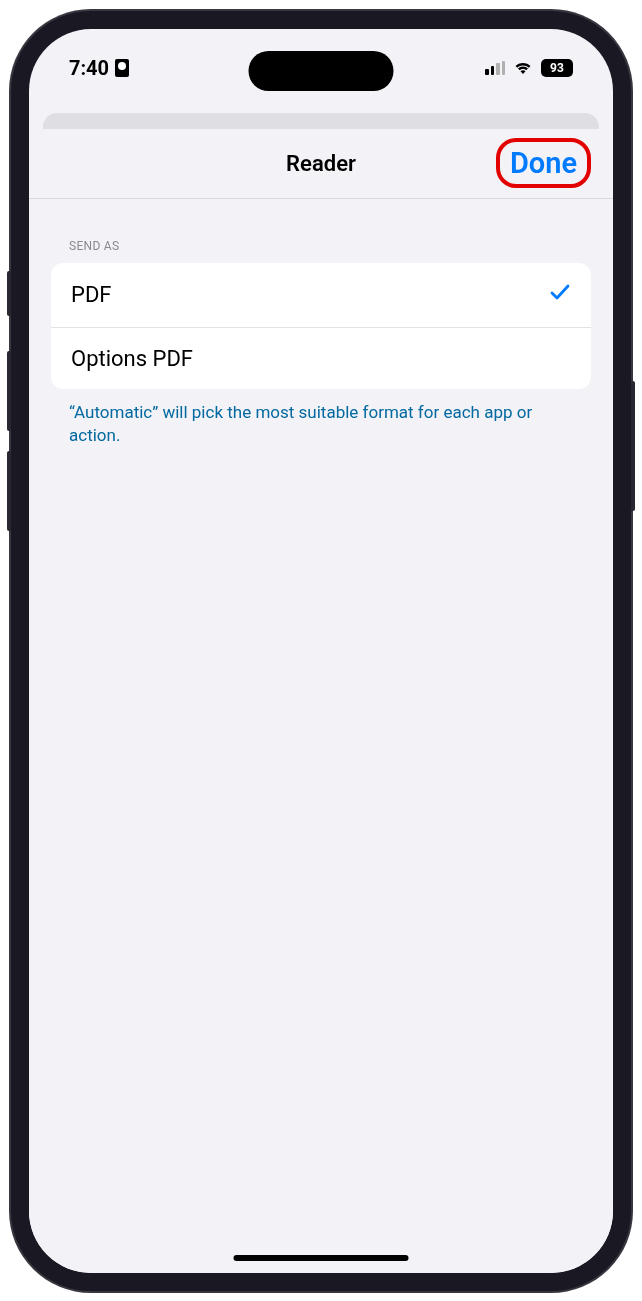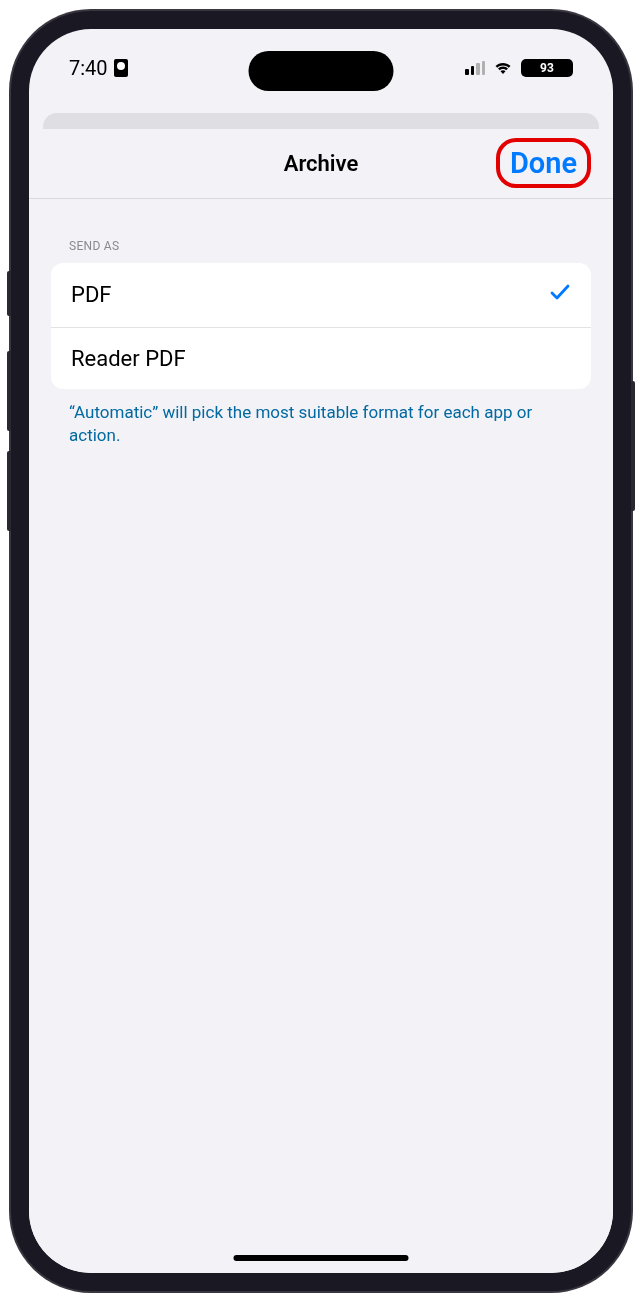--- a/index.html
+++ b/index.html
@@ -100,21 +100,21 @@
     }
 
     .status-left {
       display: flex;
       align-items: center;
       gap: 6px;
     }
 
     .status-time {
       font-size: 20px;
-      font-weight: 400;
+      font-weight: 700;
       color: #000;
     }
 
     .status-icon-card {
       width: 14px;
       height: 18px;
       background: #000;
       border-radius: 2px;
       position: relative;
     }
@@ -158,21 +158,21 @@
       height: 16px;
     }
 
     .battery-badge {
       display: flex;
       align-items: center;
       gap: 2px;
     }
 
     .battery-box {
-      width: 52px;
+      width: 32px;
       height: 18px;
       background: #000;
       border-radius: 5px;
       display: flex;
       align-items: center;
       justify-content: center;
       color: #fff;
       font-size: 12px;
       font-weight: 700;
     }
@@ -311,41 +311,41 @@
         <div class="battery-badge">
           <div class="battery-box">93</div>
         </div>
       </div>
     </div>
 
     <div class="card-behind"></div>
 
     <div class="modal-sheet">
       <div class="modal-header">
-        <span class="modal-title">Archive</span>
+        <span class="modal-title">Reader</span>
         <span class="done-button">Done</span>
       </div>
 
       <div class="section">
         <div class="section-header">SEND AS</div>
 
         <div class="list-group">
 
 
           <div class="list-item">
             <span>PDF</span>
             <span class="checkmark">
               <svg width="22" height="22" viewBox="0 0 22 22">
                 <path d="M3 12 L8 17 L19 5" stroke="#007aff" stroke-width="2.8" fill="none" stroke-linecap="round" stroke-linejoin="round"></path>
               </svg>
             </span>
           </div>
 
           <div class="list-item">
-            <span>Reader PDF</span>
+            <span>Options PDF</span>
           </div>
 
 
         </div>
 
         <div class="section-footer">“Automatic” will pick the most suitable format for each app or action.</div>
       </div>
 
       <div class="home-indicator"></div>
     </div>

